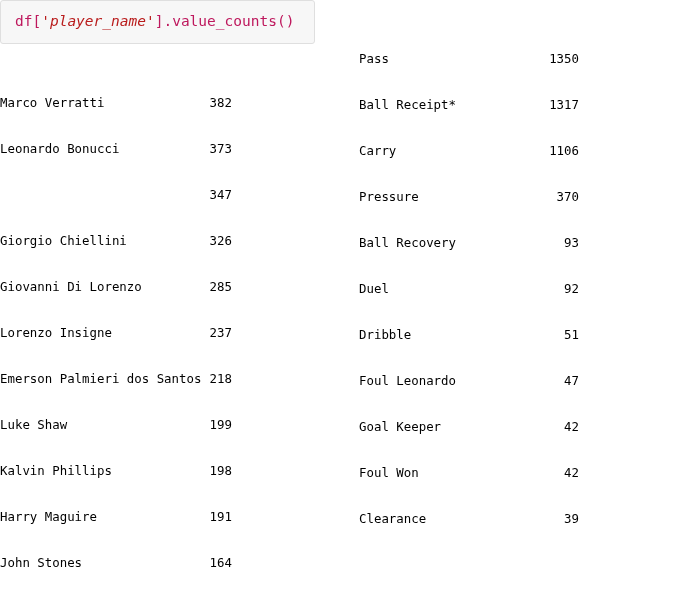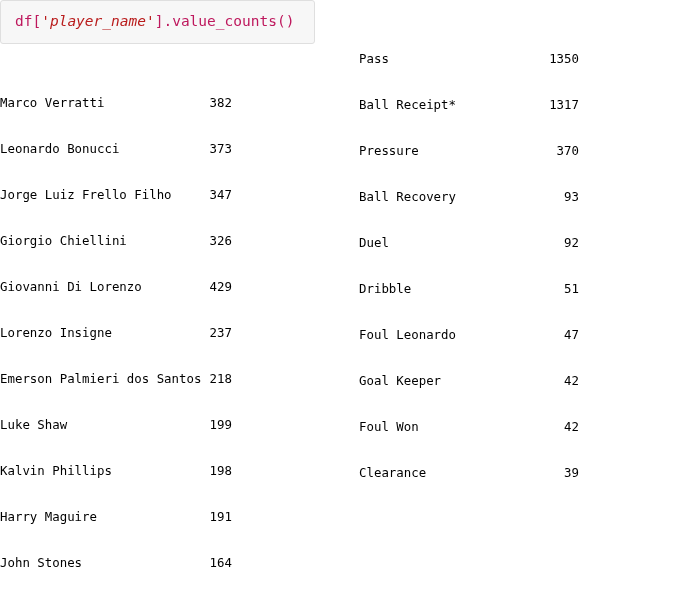--- a/index.html
+++ b/index.html
@@ -70,23 +70,23 @@
 </head>
 <body>
 
 <div class="page">
 
   <div class="panel panel-left">
     <div class="code-cell"><span class="tok-plain">df[</span><span class="tok-str">'player_name'</span><span class="tok-plain">].value_counts()</span></div>
     <div class="output">
       <div class="out-row"><span class="out-label">Marco Verratti</span><span class="out-value">382</span></div>
       <div class="out-row"><span class="out-label">Leonardo Bonucci</span><span class="out-value">373</span></div>
-      <div class="out-row"><span class="out-label">Jorge Luiz Frello Filho</span><span class="out-value">347</span></div>
+      <div class="out-row"><span class="out-value">347</span></div>
       <div class="out-row"><span class="out-label">Giorgio Chiellini</span><span class="out-value">326</span></div>
-      <div class="out-row"><span class="out-label">Giovanni Di Lorenzo</span><span class="out-value">429</span></div>
+      <div class="out-row"><span class="out-label">Giovanni Di Lorenzo</span><span class="out-value">285</span></div>
       <div class="out-row"><span class="out-label">Lorenzo Insigne</span><span class="out-value">237</span></div>
       <div class="out-row"><span class="out-label">Emerson Palmieri dos Santos</span><span class="out-value">218</span></div>
       <div class="out-row"><span class="out-label">Luke Shaw</span><span class="out-value">199</span></div>
       <div class="out-row"><span class="out-label">Kalvin Phillips</span><span class="out-value">198</span></div>
       <div class="out-row"><span class="out-label">Harry Maguire</span><span class="out-value">191</span></div>
       <div class="out-row"><span class="out-label">John Stones</span><span class="out-value">164</span></div>
       
       
       
       
@@ -109,20 +109,21 @@
       
       
       
     </div>
   </div>
 
   <div class="panel panel-right">
     <div class="output">
       <div class="out-row"><span class="out-label">Pass</span><span class="out-value">1350</span></div>
       <div class="out-row"><span class="out-label">Ball Receipt*</span><span class="out-value">1317</span></div>
+      <div class="out-row"><span class="out-label">Carry</span><span class="out-value">1106</span></div>
       <div class="out-row"><span class="out-label">Pressure</span><span class="out-value">370</span></div>
       <div class="out-row"><span class="out-label">Ball Recovery</span><span class="out-value">93</span></div>
       <div class="out-row"><span class="out-label">Duel</span><span class="out-value">92</span></div>
       <div class="out-row"><span class="out-label">Dribble</span><span class="out-value">51</span></div>
       <div class="out-row"><span class="out-label">Foul Leonardo</span><span class="out-value">47</span></div>
       <div class="out-row"><span class="out-label">Goal Keeper</span><span class="out-value">42</span></div>
       <div class="out-row"><span class="out-label">Foul Won</span><span class="out-value">42</span></div>
       <div class="out-row"><span class="out-label">Clearance</span><span class="out-value">39</span></div>
       
       

